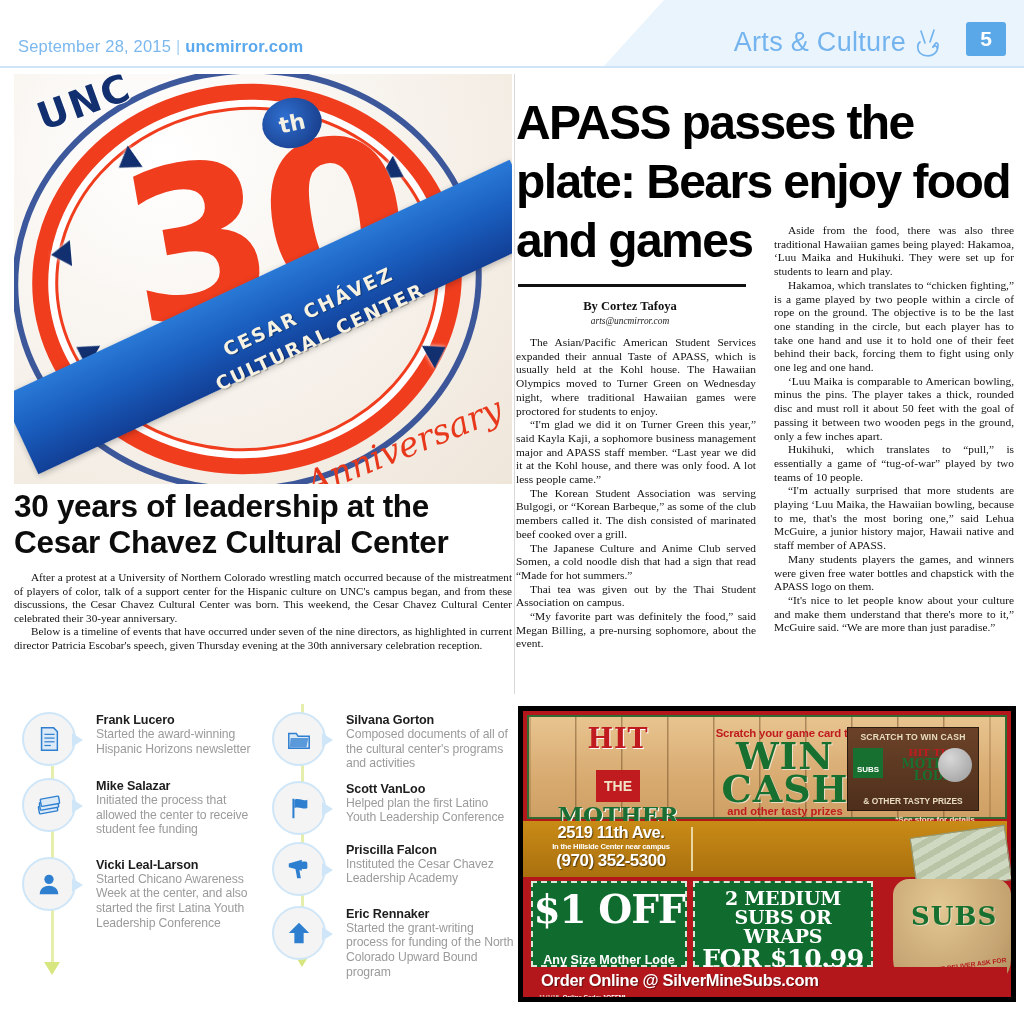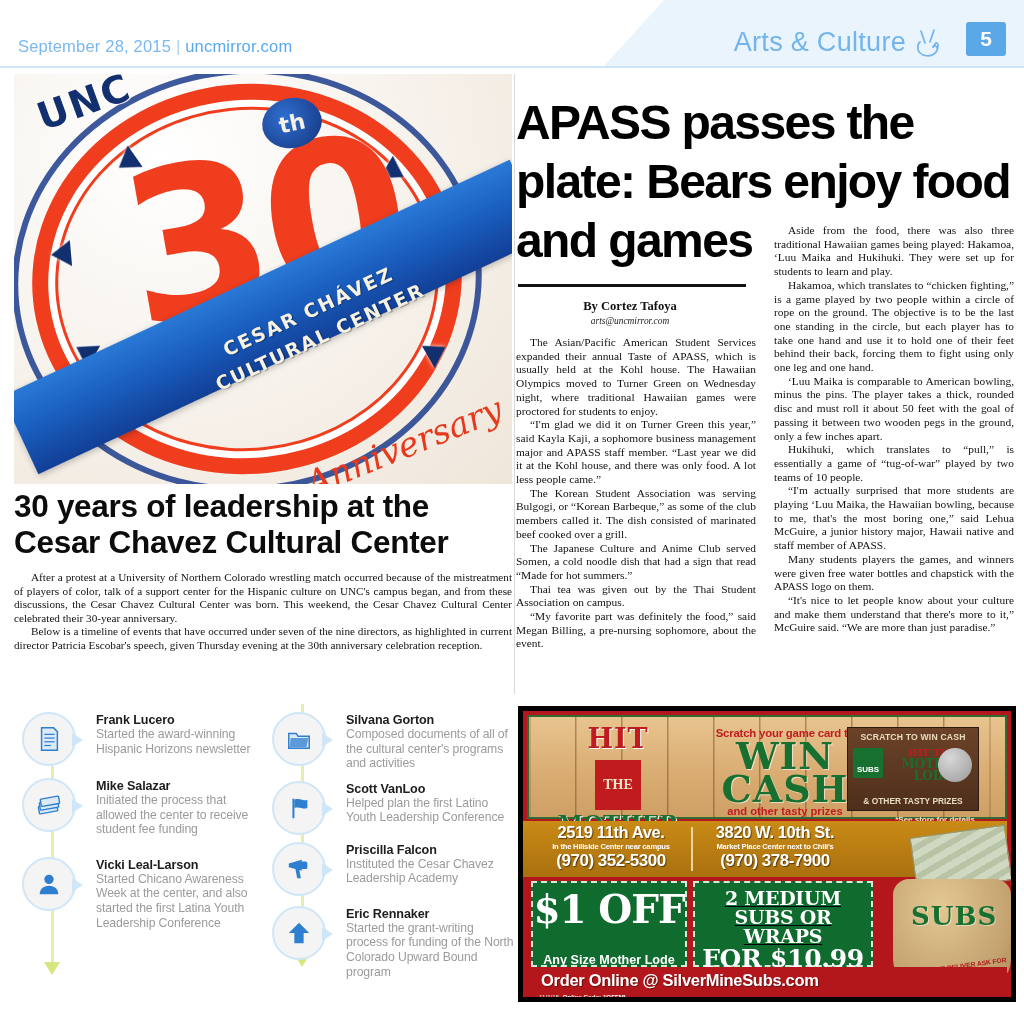--- a/index.html
+++ b/index.html
@@ -11,21 +11,21 @@
   #masthead-bg {
     position: absolute; right: 0; top: 0; width: 420px; height: 66px;
     background: #eaf4fd;
     clip-path: polygon(60px 0, 420px 0, 420px 66px, 0 66px);
   }
   #dateline {
     position: absolute; left: 18px; top: 37px;
     font-size: 16.5px; color: #7ab8ef; letter-spacing: .2px; white-space: nowrap;
   }
   #dateline .sep { color: #a8d3f5; }
-  #dateline .site { font-weight: normal; color: #5aa8ee; }
+  #dateline .site { font-weight: bold; color: #5aa8ee; }
   #section-name {
     position: absolute; right: 118px; top: 27px;
     font-size: 27px; color: #74b4ee; letter-spacing: .3px; white-space: nowrap;
   }
   #peace-icon { position: absolute; right: 80px; top: 26px; width: 30px; height: 32px; }
   #pagenum-box {
     position: absolute; right: 18px; top: 22px; width: 40px; height: 34px;
     background: #5ba8e8; border-radius: 3px;
     color: #fff; font-weight: bold; font-size: 21px;
     display: flex; align-items: center; justify-content: center;
@@ -184,21 +184,21 @@
       repeating-linear-gradient(90deg, rgba(120,80,40,.26) 0 2px, rgba(0,0,0,0) 2px 46px),
       linear-gradient(180deg,#e8c48f,#d8ab71 60%,#cfa066);
     border: 2px solid #2f6b33;
   }
   .ad-wood-plank { position:absolute; top:0; bottom:0; width:1px; background: rgba(90,60,30,.28); }
   #ad-hit {
     position: absolute; left: 14px; top: 8px; width: 150px; text-align: center;
     line-height: 1;
   }
   #ad-hit .l1 { font-family:"DejaVu Serif", serif; font-weight:bold; font-size:27px; color:#c01c20; letter-spacing:1px; text-shadow:1px 1px 0 #fff; }
-  #ad-hit .l2 { font-family:Liberation Serif, serif; font-weight:bold; font-size:14px; color:#1c6b32; background:#c01c20; color:#f0e4c8; display:inline-block; padding:18px 8px; margin-top:8px; }
+  #ad-hit .l2 { font-family:Liberation Sans, sans-serif; font-weight:bold; font-size:14px; color:#1c6b32; background:#c01c20; color:#f0e4c8; display:inline-block; padding:9px 8px; margin-top:18px; }
   #ad-hit .l3 { font-family:"DejaVu Serif", serif; font-weight:bold; font-size:23px; color:#1b6e33; letter-spacing:0px; margin-top:1px; text-shadow:1px 1px 0 #fff;}
   #ad-hit .l4 { font-family:"DejaVu Serif", serif; font-weight:bold; font-size:21px; color:#1b6e33; text-shadow:1px 1px 0 #fff;}
   #ad-scratch-line {
     position:absolute; left:168px; top:10px; width:176px; text-align:center;
     font-weight:bold; font-size:11.4px; color:#c01c20; letter-spacing:-.2px;
   }
   #ad-win { position:absolute; left:168px; top:22px; width:176px; text-align:center;
     font-family:"DejaVu Serif", serif; font-weight:bold; font-size:38px; line-height:33px;
     color:#17702f; letter-spacing:1px; text-shadow:1px 1px 0 rgba(255,255,255,.6); }
   #ad-tasty { position:absolute; left:168px; top:88px; width:176px; text-align:center;
@@ -244,21 +244,21 @@
     background: repeating-linear-gradient(-22deg, #cfd8c0 0 7px, #b9c4a6 7px 13px);
     transform: rotate(-8deg); border:1px solid #8e9a7c;
   }
 
   #coupons { position:absolute; left:4px; top:170px; right:4px; height:86px; }
   .coupon {
     position:absolute; top:0; height:86px; background:#0f6b2e;
     border:2px dashed #d8ead8;
   }
   .coupon.c1 { left:4px; width:156px; }
-  .coupon.c2 { left:166px; width:180px;text-decoration:underline; }
+  .coupon.c2 { left:166px; width:180px; }
   .coupon .big { color:#fff; font-family:"DejaVu Serif",serif; font-weight:bold; text-align:center; line-height:1; }
   .coupon.c1 .big { font-size:39px; padding-top:7px; letter-spacing:-1px; }
   .coupon.c1 .sub { color:#fff; font-weight:bold; font-size:12.6px; text-align:center; padding-top:4px;margin-top:20px; }
   .coupon.c2 .big { font-size:19px; padding-top:6px; letter-spacing:-.3px; }
   .coupon.c2 .big .big2 { font-size:25px; }
   .coupon .fine { color:#dfe9df; font-size:6.2px; line-height:7.6px; padding:4px 6px 0 6px; }
   .coupon .fine b { color:#fff; }
   #bag {
     position:absolute; right:0; top:168px; width:118px; height:110px;
     background: radial-gradient(ellipse at 40% 25%, #e3c893, #c3a270 70%, #a98a59);
@@ -527,25 +527,20 @@
     <div id="fb-icon">f</div>
     <div id="tw-icon">t</div>
 
     <div id="ad-addr-bar">
       <div class="ad-addr a1">
         <div class="street">2519 11th Ave.</div>
         <div class="note">In the Hillside Center near campus</div>
         <div class="phone">(970) 352-5300</div>
       </div>
       <div id="addr-divider"></div>
-      <div class="ad-addr a2">
-        <div class="street">3820 W. 10th St.</div>
-        <div class="note">Market Place Center next to Chili's</div>
-        <div class="phone">(970) 378-7900</div>
-      </div>
     </div>
 
     <div id="money"></div>
 
     <div id="coupons">
       <div class="coupon c1">
         <div class="big">$1 OFF</div>
         <div class="sub">Any Size Mother Lode Sub</div>
         <div class="fine">
           <span>Not valid with other coupons or offers. Expires 11/1/15.</span>

